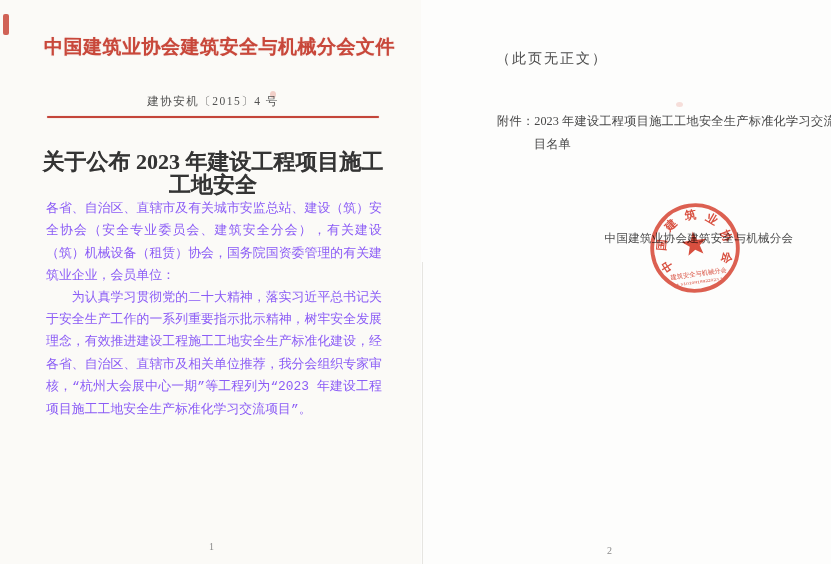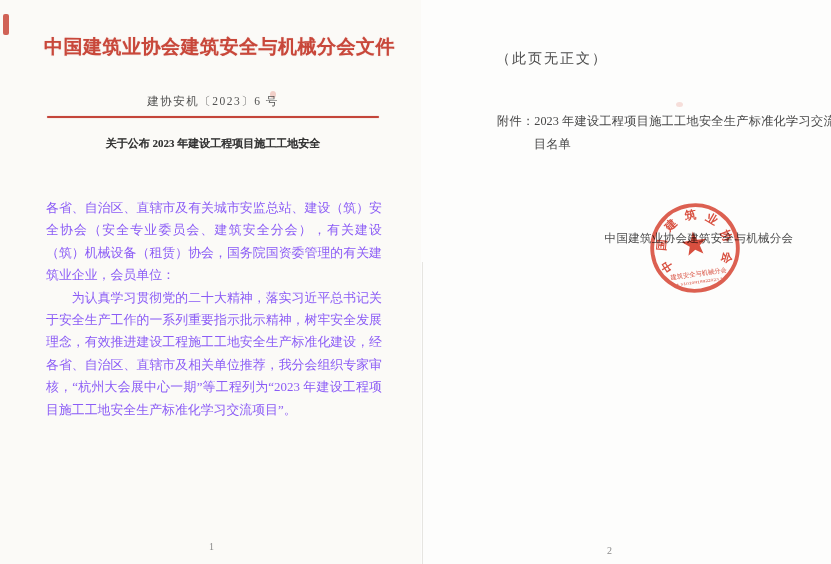--- a/index.html
+++ b/index.html
@@ -39,34 +39,34 @@
     text-align:center;
     font-size:11.5px;color:#515151;letter-spacing:1.5px;
   }
   .red-rule{
     left:47px;top:116px;width:332px;height:2px;
     background:var(--rule-red,#c4453a);
     border-radius:1px;
     box-shadow:0 0 1px rgba(196,69,58,.6);
   }
   .doc-title{
-    left:42px;top:132px;width:342px;
+    left:42px;top:150px;width:342px;
     text-align:center;
-    font-size:11px;font-weight:bold;color:#343434;
+    font-size:22px;font-weight:bold;color:#343434;
     line-height:23px;
     text-shadow:0 0 .5px rgba(0,0,0,.35);
   }
   .doc-body{
     left:46px;top:197px;width:336px;
     font-size:12.9px;color:#8b5cf6;
     line-height:22.4px;
     text-align:justify;
   }
   .doc-body p{margin:0;}
-  .doc-body p.indent{text-indent:2em;}
+  .doc-body p.indent{text-indent:2em;font-family:Liberation Mono, monospace;}
   .page-num{
     font-size:10px;color:#8a8a8a;letter-spacing:0;
   }
   #pgnum1{left:209px;top:541px;}
   #pgnum2{left:607px;top:545px;}
 
   
   .no-body-note{
     left:496px;top:50px;
     font-size:14px;color:#4b4b4b;letter-spacing:2px;
@@ -113,21 +113,21 @@
   <div class="page" id="page-left"></div>
   <div class="page" id="page-right"></div>
   <div class="seam"></div>
 
   <div class="artifact" id="artifact-edge"></div>
   <div class="artifact" id="artifact-dot1"></div>
   <div class="artifact" id="artifact-dot2"></div>
 
   <div class="abs doc-header">中国建筑业协会建筑安全与机械分会文件</div>
 
-  <div class="abs doc-number">建协安机〔2023〕6 号</div>
+  <div class="abs doc-number">建协安机〔2015〕4 号</div>
 
   <div class="abs red-rule"></div>
 
   <div class="abs doc-title">
     <div>关于公布 2023 年建设工程项目施工工地安全</div>
   </div>
 
   <div class="abs doc-body">
     <p>各省、自治区、直辖市及有关城市安监总站、建设（筑）安全协会（安全专业委员会、建筑安全分会），有关建设（筑）机械设备（租赁）协会，国务院国资委管理的有关建筑业企业，会员单位：</p>
     <p class="indent">为认真学习贯彻党的二十大精神，落实习近平总书记关于安全生产工作的一系列重要指示批示精神，树牢安全发展理念，有效推进建设工程施工工地安全生产标准化建设，经各省、自治区、直辖市及相关单位推荐，我分会组织专家审核，“杭州大会展中心一期”等工程列为“2023 年建设工程项目施工工地安全生产标准化学习交流项目”。</p>

